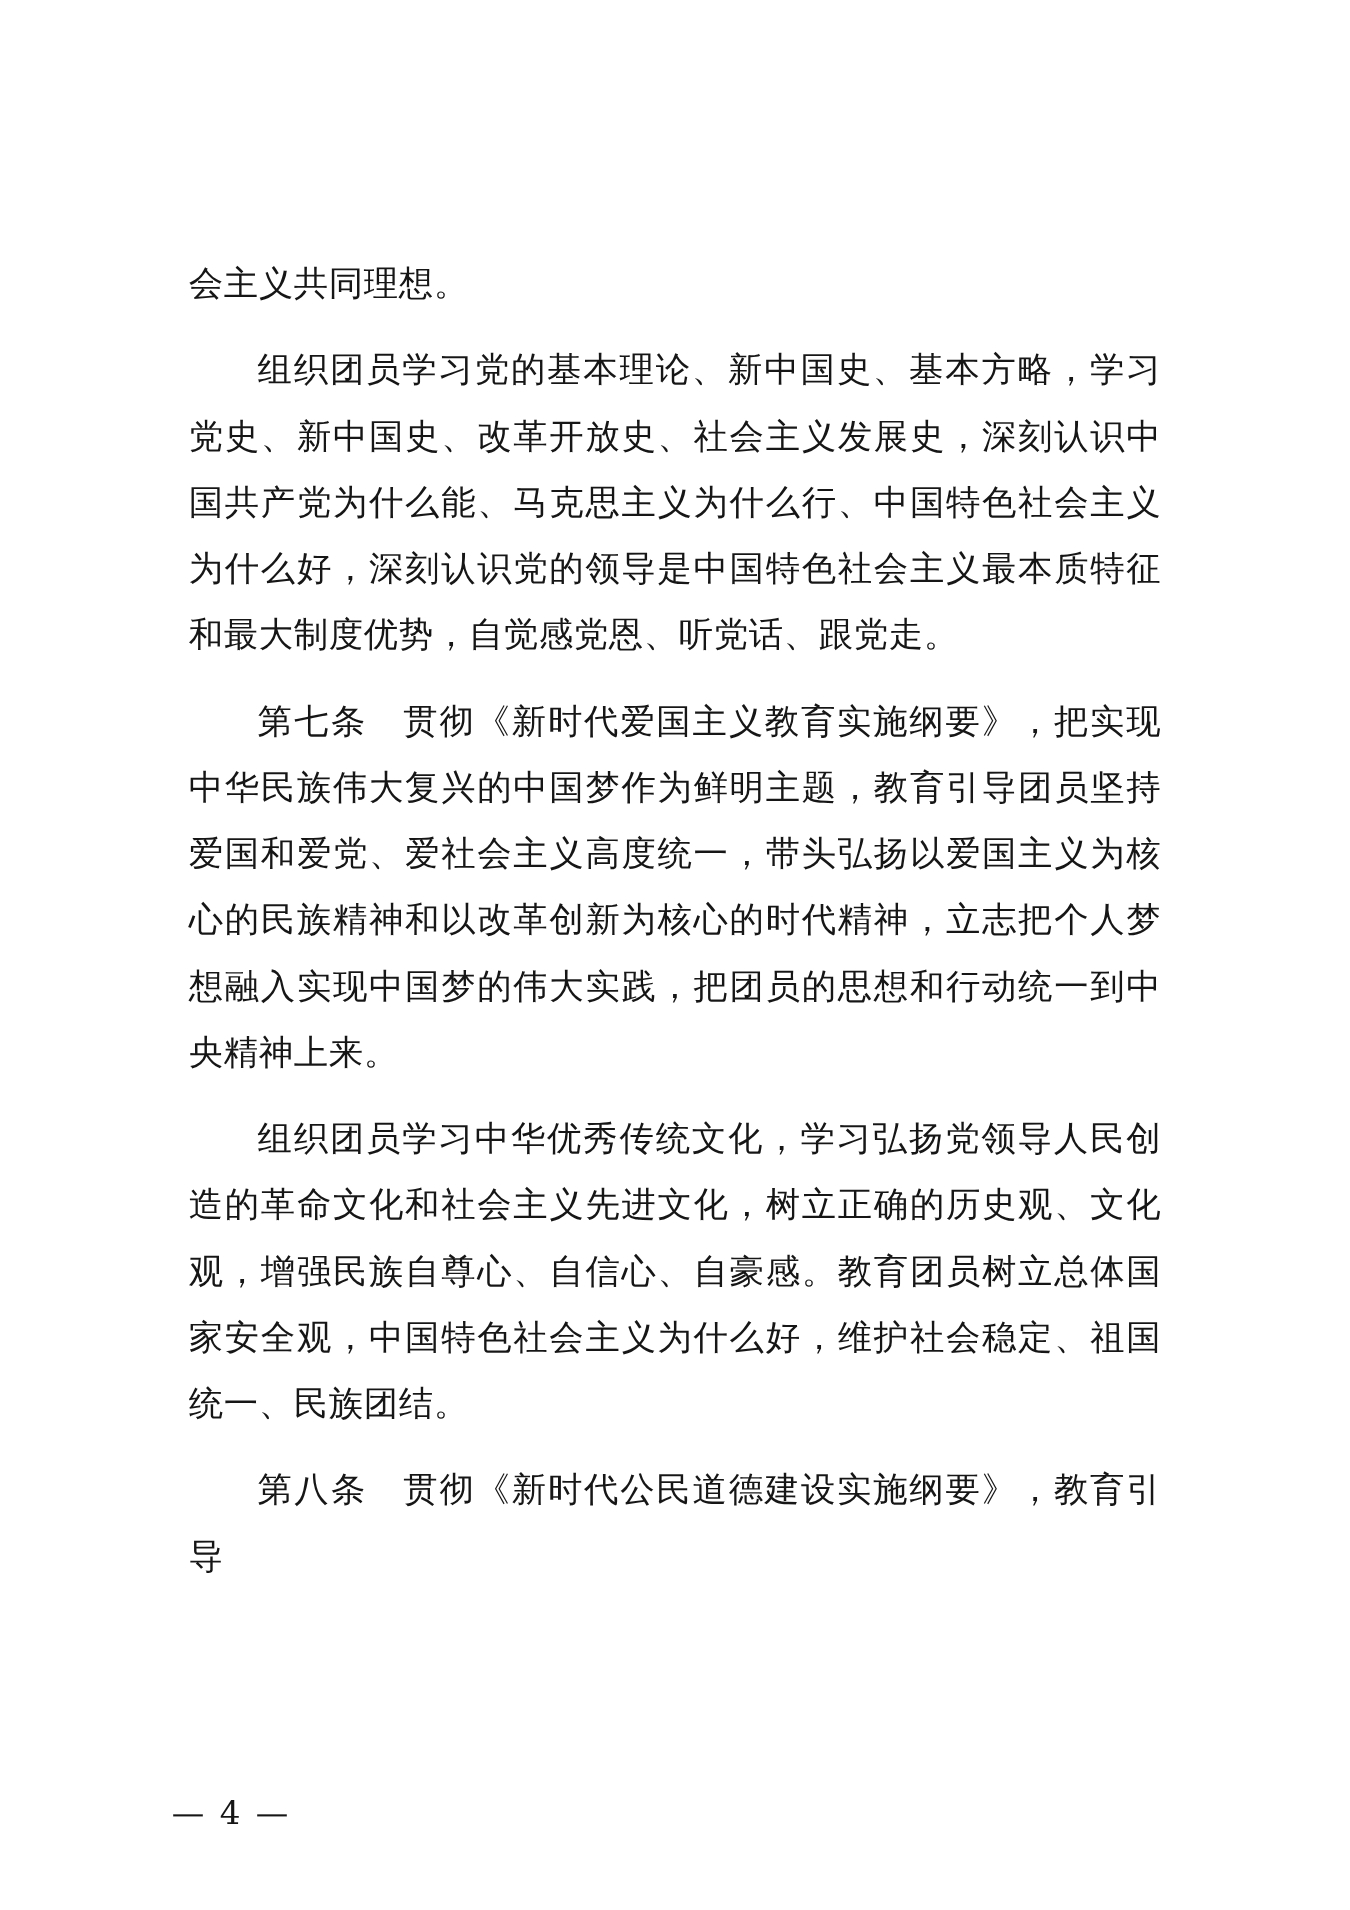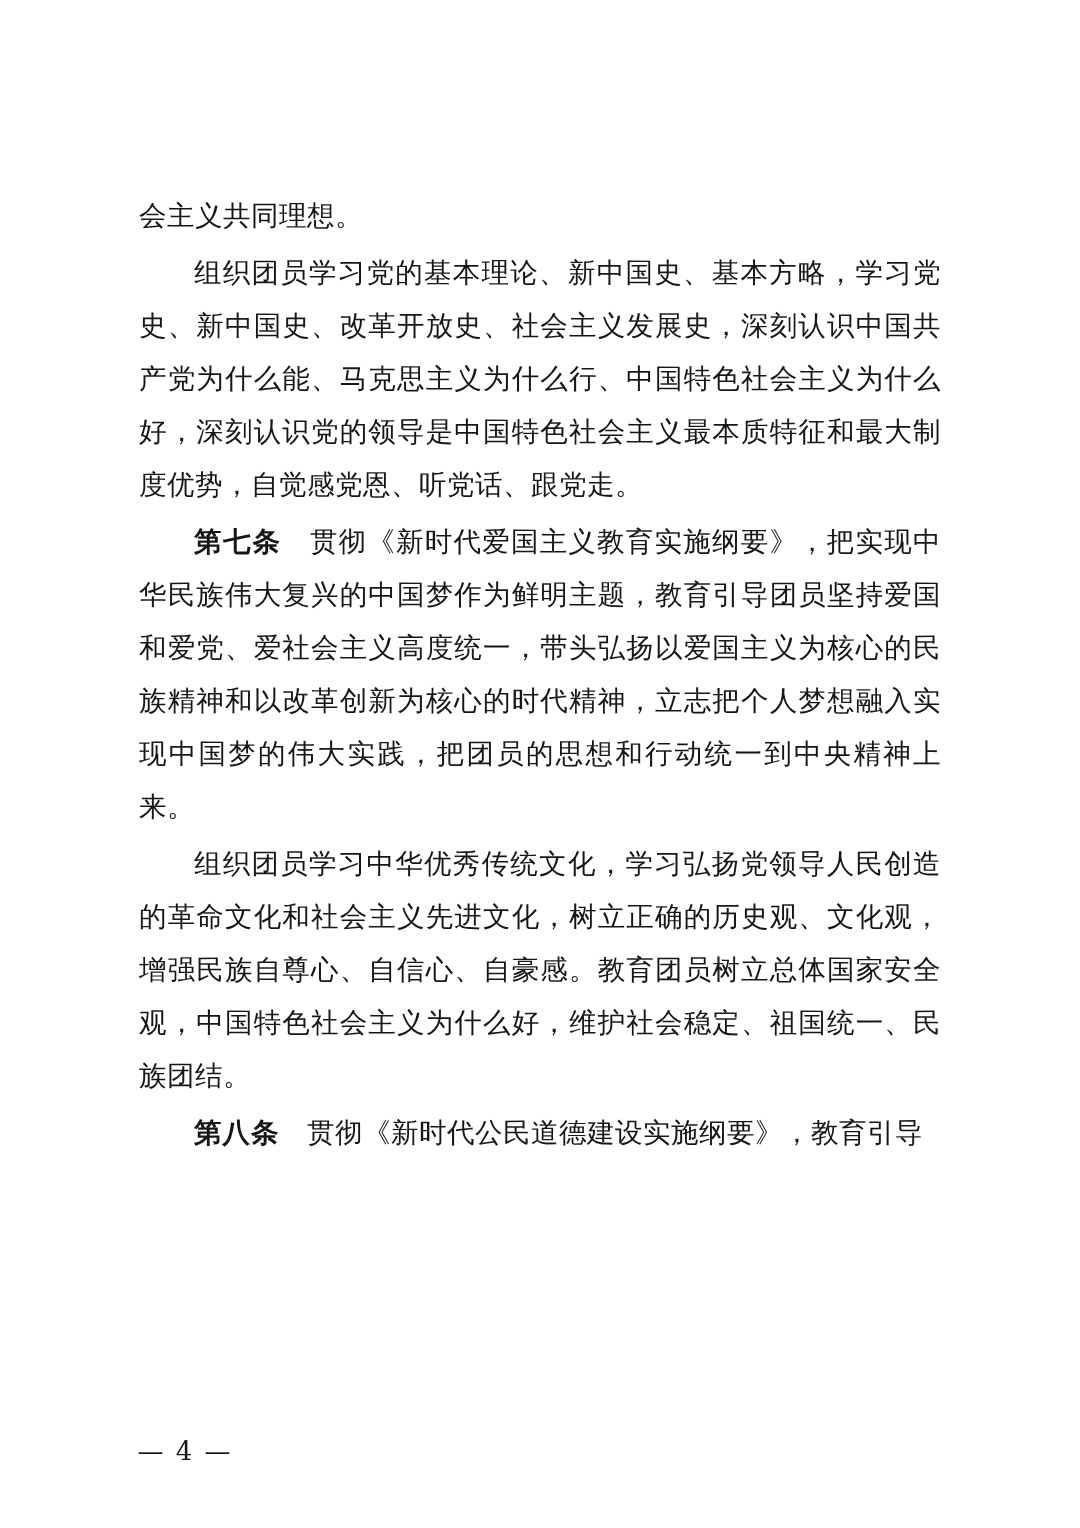--- a/index.html
+++ b/index.html
@@ -23,30 +23,30 @@
   }
   .doc-body {
     font-size: 27.5px;
     line-height: 53px;
     text-align: justify;
     text-justify: inter-ideograph;
     letter-spacing: 0.5px;
     color: #161616;
   }
   .para {
-    margin: 4px;
+    margin: 16px;
     text-indent: 2em;
     text-align: justify;
     text-justify: inter-ideograph;
   }
   .para.no-indent {
     text-indent: 0;
   }
   .article-label {
-    font-weight: bold;
+    font-weight: normal;
     letter-spacing: 1px;
   }
   .article-gap {
     display: inline-block;
     width: 1em;
   }
   .page-number {
     position: absolute;
     left: 0;
     right: 0;

